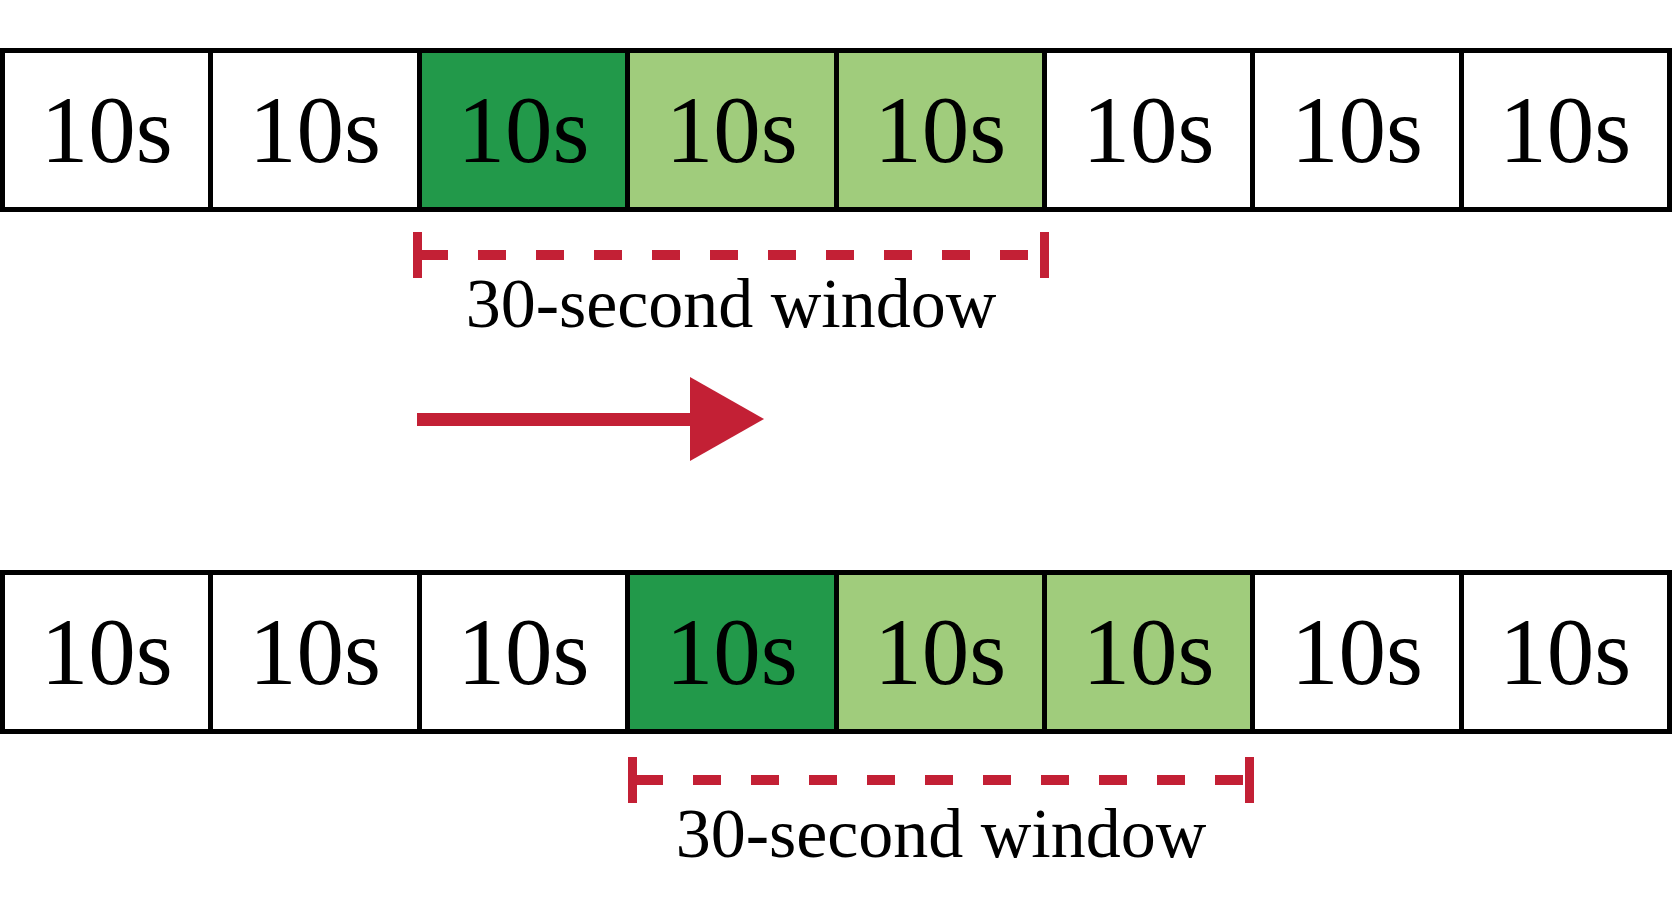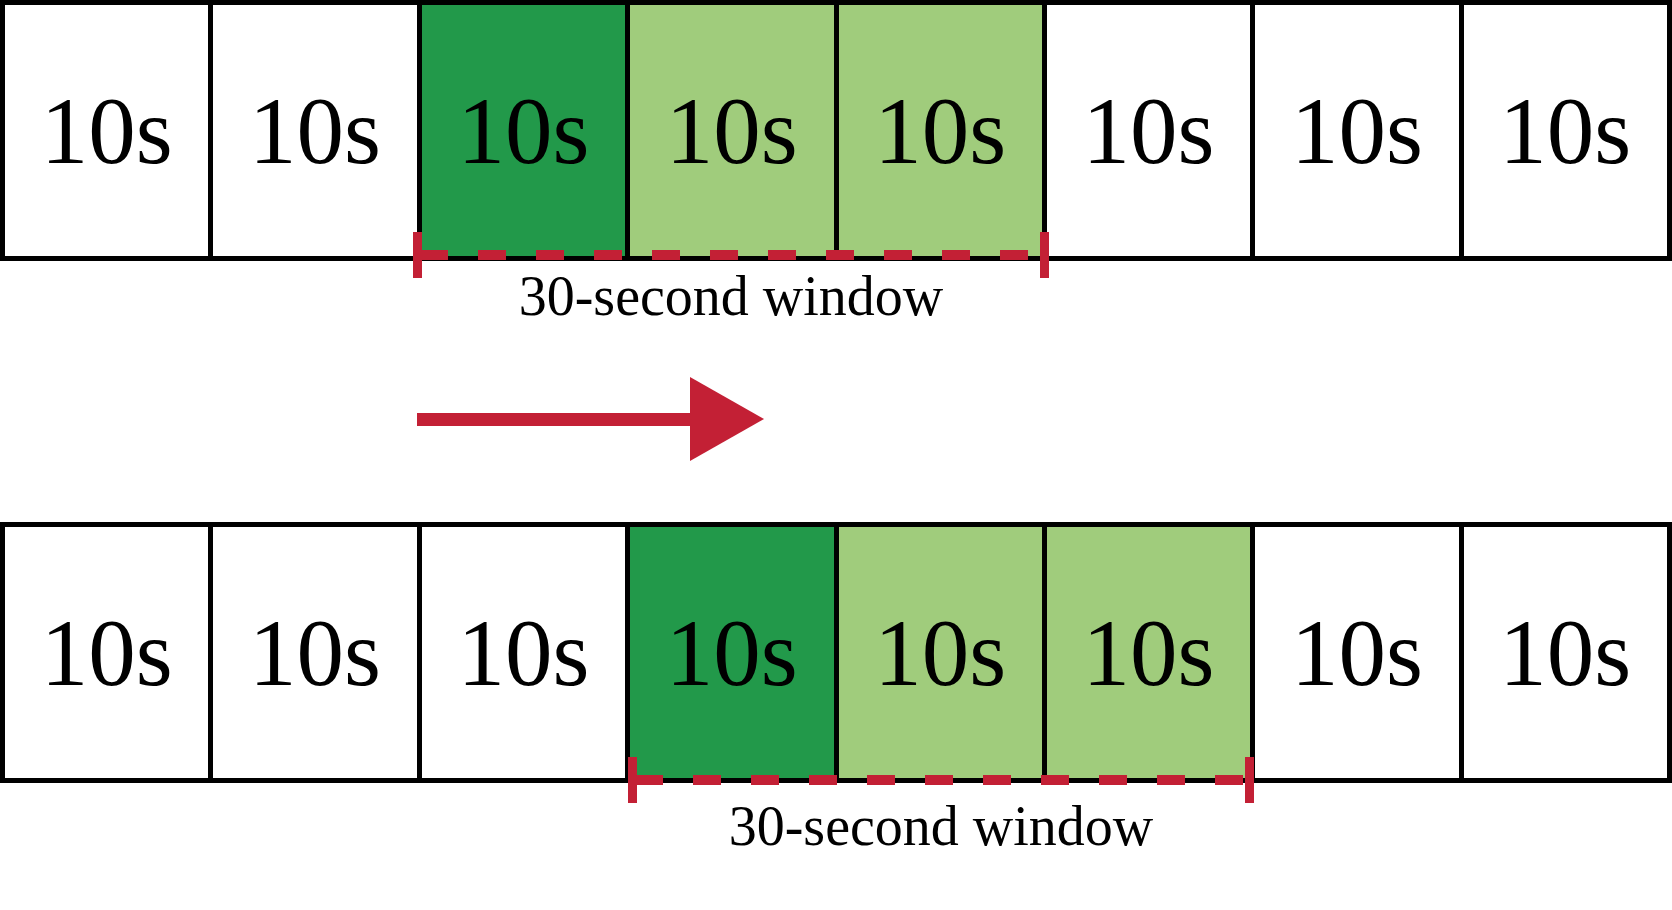--- a/index.html
+++ b/index.html
@@ -13,25 +13,26 @@
     height: 910px;
     background: #ffffff;
     font-family: "Liberation Serif", "DejaVu Serif", serif;
     overflow: hidden;
   }
   
   .seg-row {
     position: absolute;
     left: 0;
     width: 1672px;
-    height: 261px;
+    height: 164px;
     display: flex;
     border: 5px solid #000;
     box-sizing: border-box;
     background: #fff;
+    margin-top: 48px;
   }
   .seg-row.top { top: 0; }
   .seg-row.bottom { top: 522px; }
   .cell {
     flex: 1 1 0;
     display: flex;
     align-items: center;
     justify-content: center;
     font-size: 95px;
     color: #000;
@@ -56,21 +57,21 @@
     right: 7px;
     top: 18px;
     height: 10px;
   }
   .bracket-top { left: 413px; top: 232px; width: 636px; }
   .bracket-bottom { left: 628px; top: 757px; width: 626px; }
   
   .win-label {
     position: absolute;
     text-align: center;
-    font-size: 56px;
+    font-size: 70px;
     line-height: 1.05;
     color: #000;
     white-space: nowrap;
   }
   .win-label.top { left: 413px; width: 636px; top: 267px; }
   .win-label.bottom { left: 628px; width: 626px; top: 797px; }
   
   .arrow-shaft {
     position: absolute;
     left: 417px;

